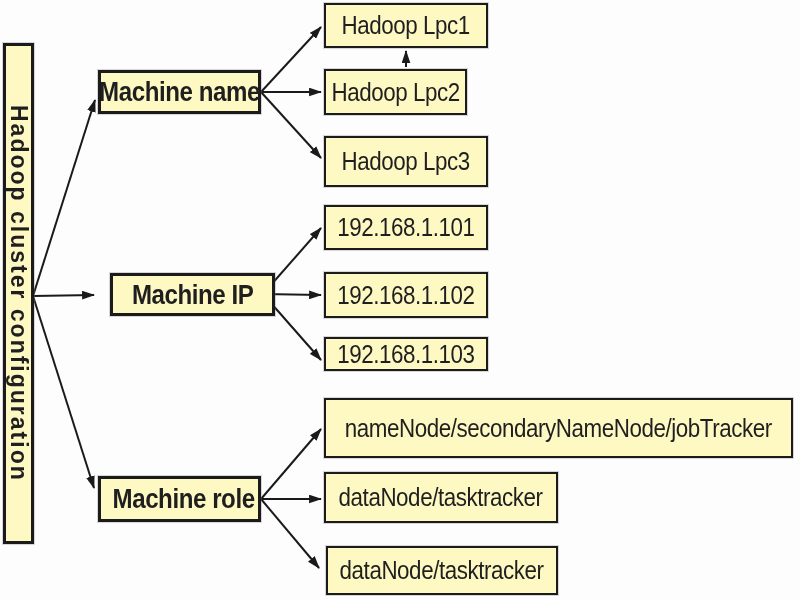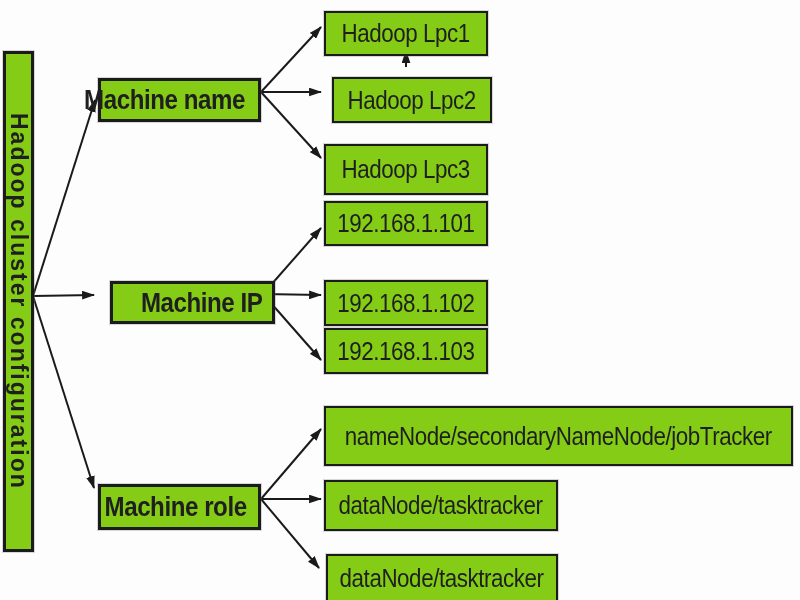--- a/index.html
+++ b/index.html
@@ -3,26 +3,26 @@
 <meta charset="utf-8">
 <style>
   html,body{margin:0;padding:0;background:#ffffff;}
   .stage{
     position:relative;width:800px;height:600px;background:#fdfdfd;
     font-family:"Liberation Sans",sans-serif;overflow:hidden;
   }
   svg.arrows{position:absolute;left:0;top:0;width:800px;height:600px;pointer-events:none;}
   .node{
     position:absolute;display:flex;align-items:center;justify-content:center;
-    background:#84cc16;border:2px solid #1b1b1b;
+    background:#fef9c3;border:2px solid #1b1b1b;
     box-shadow:0 0 0 1px rgba(120,120,120,0.28);
-    color:#1f1f1f;white-space:nowrap;box-sizing:border-box;margin-top:8px;
+    color:#1f1f1f;white-space:nowrap;box-sizing:border-box;
   }
   .leaf{font-size:26px;}
-  .branch{border-width:3px;font-size:28px;justify-content:flex-end;}
+  .branch{border-width:3px;font-size:28px;}
   .root{border-width:3px;}
   .lbl{display:inline-block;transform:scaleX(0.86);font-weight:600;letter-spacing:-0.5px;}
   .leaf .lbl{font-weight:500;}
   .lbl-v{
     writing-mode:vertical-rl;font-weight:bold;font-size:23px;
     letter-spacing:2px;transform:none;color:#1f1f1f;
   }
 </style>
 </head>
 <body>
@@ -66,34 +66,34 @@
   <div class="node branch" style="left:110px;top:273px;width:165px;height:43px;">
     <span class="lbl">Machine IP</span>
   </div>
   <div class="node branch" style="left:98px;top:476px;width:163px;height:46px;padding-left:8px;">
     <span class="lbl">Machine role</span>
   </div>
 
   <div class="node leaf" style="left:324px;top:3px;width:164px;height:45px;">
     <span class="lbl">Hadoop Lpc1</span>
   </div>
-  <div class="node leaf" style="left:332px;top:69px;width:160px;height:46px;justify-content:center;">
+  <div class="node leaf" style="left:324px;top:69px;width:143px;height:46px;justify-content:center;">
     <span class="lbl">Hadoop Lpc2</span>
   </div>
   <div class="node leaf" style="left:324px;top:136px;width:164px;height:51px;">
     <span class="lbl">Hadoop Lpc3</span>
   </div>
 
-  <div class="node leaf" style="left:324px;top:193px;width:164px;height:45px;">
+  <div class="node leaf" style="left:324px;top:205px;width:164px;height:45px;">
     <span class="lbl">192.168.1.101</span>
   </div>
   <div class="node leaf" style="left:324px;top:272px;width:164px;height:46px;">
     <span class="lbl">192.168.1.102</span>
   </div>
-  <div class="node leaf" style="left:324px;top:320px;width:164px;height:46px;">
+  <div class="node leaf" style="left:324px;top:337px;width:164px;height:34px;">
     <span class="lbl">192.168.1.103</span>
   </div>
 
   <div class="node leaf" style="left:324px;top:398px;width:469px;height:60px;">
     <span class="lbl">nameNode/secondaryNameNode/jobTracker</span>
   </div>
   <div class="node leaf" style="left:324px;top:472px;width:234px;height:51px;">
     <span class="lbl">dataNode/tasktracker</span>
   </div>
   <div class="node leaf" style="left:326px;top:546px;width:232px;height:49px;">

